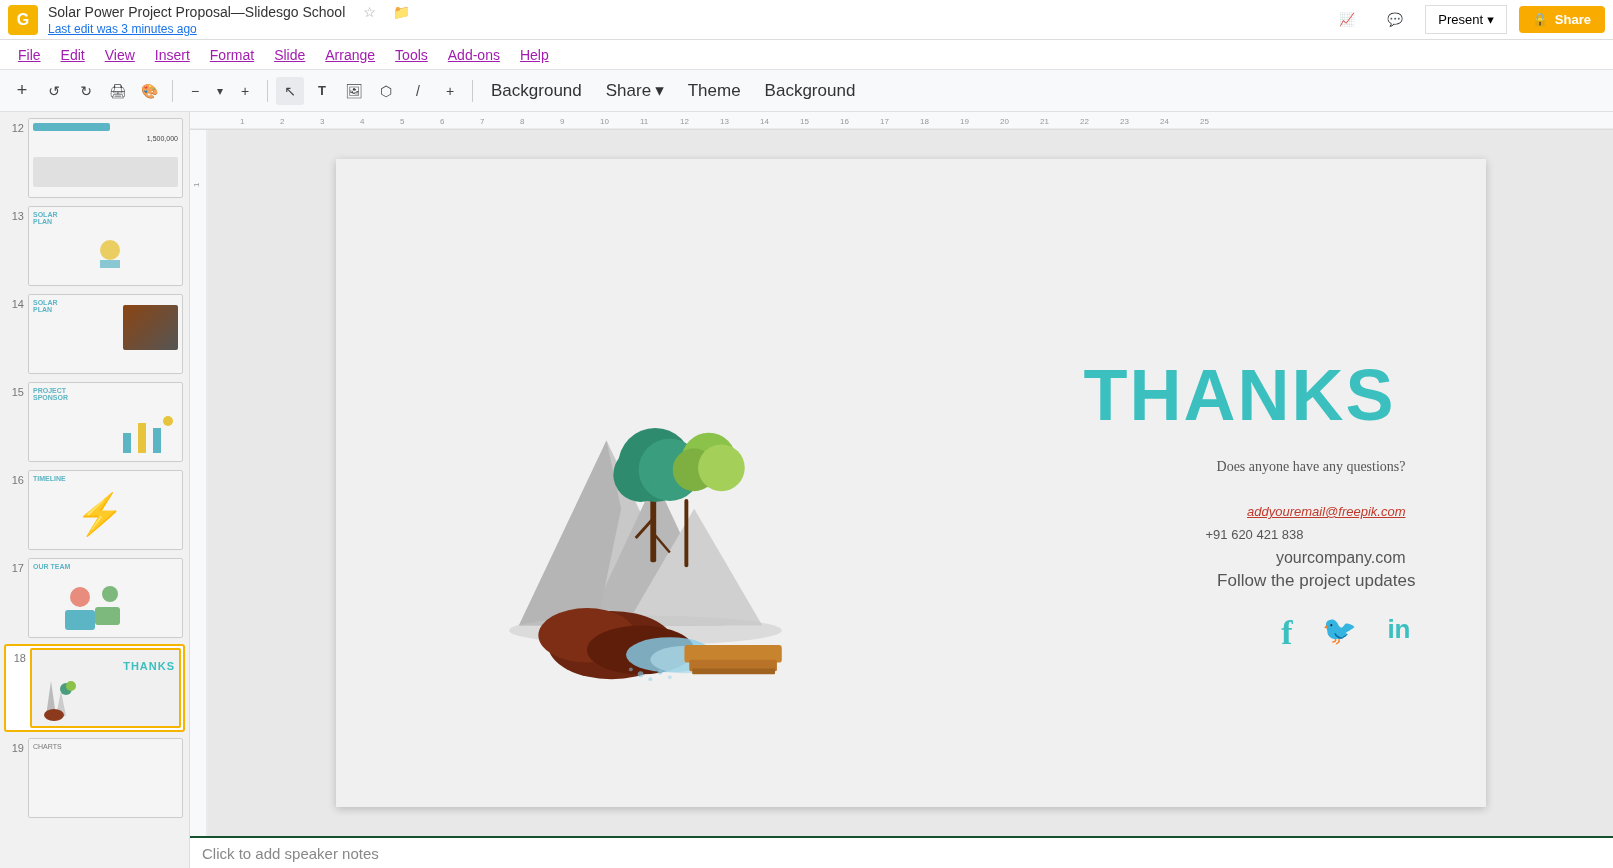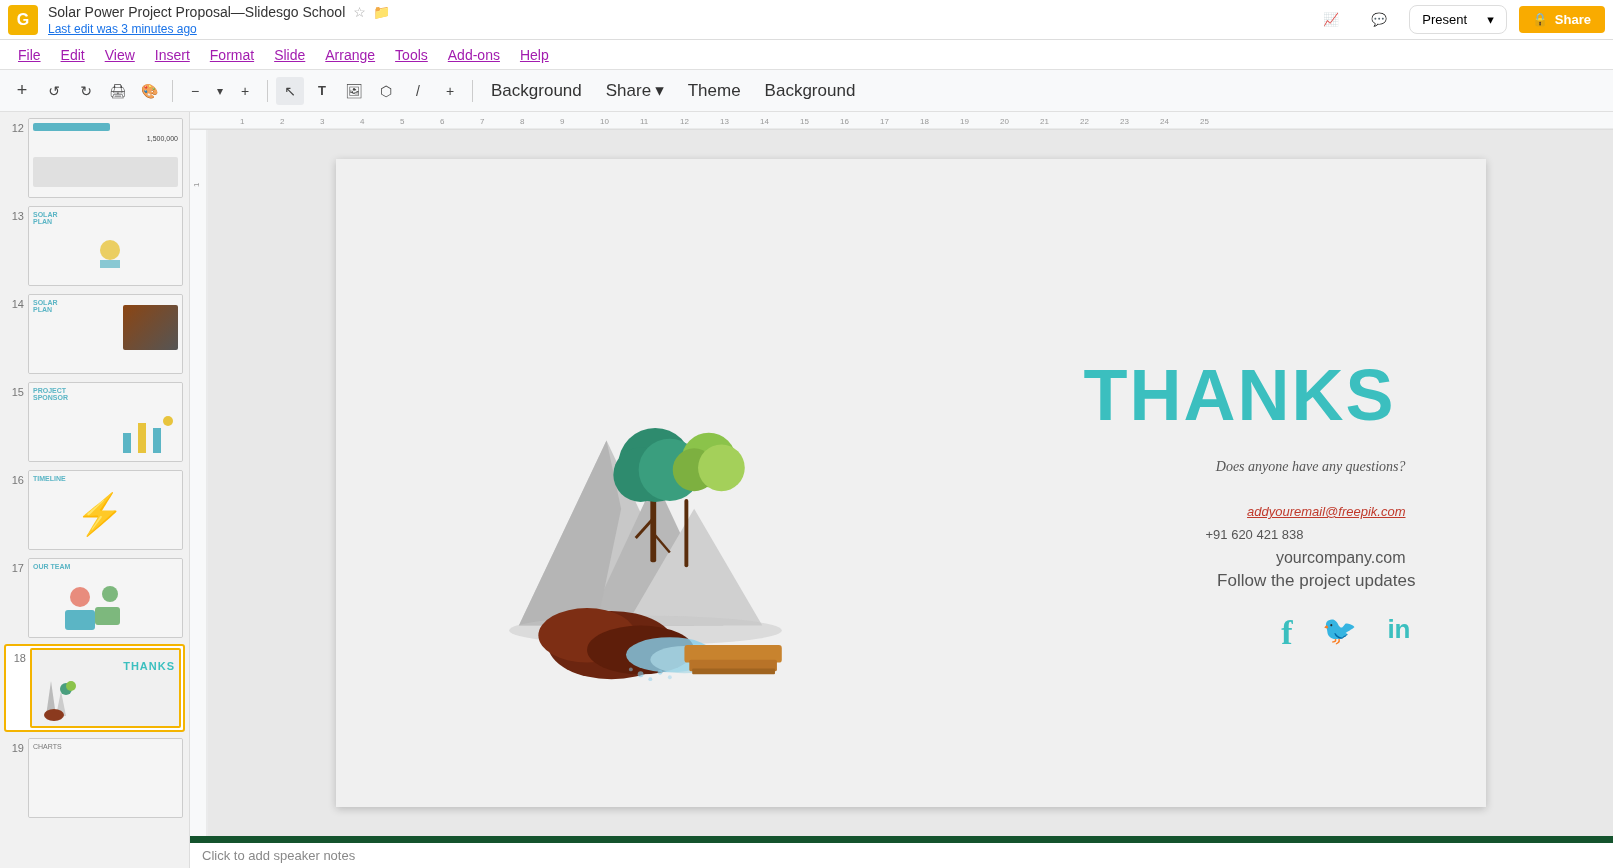--- a/index.html
+++ b/index.html
@@ -3,27 +3,27 @@
   <meta charset="utf-8">
   <style>
     * { box-sizing: border-box; margin: 0; padding: 0; }
     body { font-family: Arial, sans-serif; background: #f1f1f1; overflow: hidden; width: 1613px; height: 868px; }
 
     
     #top-bar { display: flex; align-items: center; background: #fff; border-bottom: 1px solid #ddd; height: 40px; padding: 0 8px; }
     #app-icon { width: 30px; height: 30px; background: #f4b400; border-radius: 4px; display: flex; align-items: center; justify-content: center; margin-right: 10px; flex-shrink: 0; }
     #app-icon span { color: white; font-weight: bold; font-size: 16px; }
     #title-area { flex: 1; }
-    #doc-title { font-size: 14px; color: #202124; margin-bottom: 2px; display: flex; align-items: center; gap: 8px; }
+    #doc-title { font-size: 14px; color: #202124; margin-bottom: 2px; display: flex; align-items: center; gap: 18px; }
     #doc-title span { font-size: 14px; }
     .title-icon { color: #aaa; font-size: 14px; cursor: pointer; }
     #last-edit { font-size: 12px; color: #1a73e8; text-decoration: underline; }
     #top-right { display: flex; align-items: center; gap: 12px; }
     .top-btn { display: flex; align-items: center; gap: 4px; padding: 6px 10px; border: none; background: none; cursor: pointer; font-size: 13px; color: #444; }
-    #present-btn { border: 1px solid #ddd; border-radius: 8px; padding: 6px 12px; font-size: 13px; background: #fff; cursor: pointer; display: flex; align-items: center; gap: 20px; }
+    #present-btn { border: 1px solid #ddd; border-radius: 0; padding: 6px 12px; font-size: 13px; background: #fff; cursor: pointer; display: flex; align-items: center; gap: 4px; }
     #share-btn { background: #f9ab00; color: #fff; border: none; border-radius: 4px; padding: 6px 14px; font-size: 13px; font-weight: bold; cursor: pointer; display: flex; align-items: center; gap: 6px; }
 
     
     #menu-bar { display: flex; align-items: center; background: #fff; border-bottom: 1px solid #e0e0e0; height: 30px; padding: 0 8px; }
     .menu-item { padding: 4px 10px; font-size: 14px; color: #a21caf; cursor: pointer; border-radius: 3px; text-decoration: underline; }
 
     
     #toolbar { display: flex; align-items: center; background: #f8f9fa; border-bottom: 1px solid #e0e0e0; height: 42px; padding: 0 8px; gap: 4px; }
     .tool-btn { display: flex; align-items: center; justify-content: center; width: 28px; height: 28px; border: none; background: none; cursor: pointer; border-radius: 3px; font-size: 14px; color: #444; }
     .tool-sep { width: 1px; height: 22px; background: #ccc; margin: 0 4px; }
@@ -55,21 +55,21 @@
     .slide-email { position: absolute; right: 80px; top: 345px; font-size: 13px; color: #c0392b; text-decoration: underline; font-style: italic; }
     .slide-phone { position: absolute; right: 80px; top: 368px; font-size: 13px; color: #555; }
     .slide-website { position: absolute; right: 80px; top: 390px; font-size: 16px; color: #555; }
     .slide-follow { position: absolute; right: 80px; top: 412px; font-size: 17px; color: #555; }
     .social-icons { position: absolute; right: 75px; top: 455px; display: flex; gap: 30px; }
 
     
     .illustration { position: absolute; left: 120px; top: 155px; }
 
     
-    #notes-bar { height: 32px; background: #fff; border-top: 7px solid #14532d; display: flex; align-items: center; padding: 0 12px; font-size: 13px; color: #888; }
+    #notes-bar { height: 32px; background: #fff; border-top: 2px solid #14532d; display: flex; align-items: center; padding: 0 12px; font-size: 15px; color: #888; }
 
     
     #ruler-left { width: 18px; background: #f8f9fa; border-right: 1px solid #ddd; flex-shrink: 0; }
 
     
     #mountain-svg { width: 340px; height: 370px; }
   </style>
 </head>
 <body>
 
@@ -344,21 +344,21 @@
               <circle cx="215" cy="373" r="2" fill="#87ceeb" opacity="0.4"></circle>
 
               <rect x="230" y="340" width="100" height="18" rx="3" fill="#c8832e"></rect>
               <rect x="235" y="355" width="90" height="12" rx="2" fill="#b87328"></rect>
               <rect x="238" y="364" width="85" height="6" rx="1" fill="#a06420"></rect>
             </svg>
           </div>
 
           <div class="slide-thanks-text">THANKS</div>
 
-          <div class="slide-subtitle" style="font-style:italic;">Does anyone have any questions?</div>
+          <div class="slide-subtitle" style="">Does anyone have any questions?</div>
 
           <div class="slide-email">addyouremail@freepik.com</div>
 
           <div class="slide-phone" style="width:200px;left:auto;right:80px;position:absolute;top:368px;">+91 620 421 838</div>
 
           <div class="slide-website" style="text-align:right;width:200px;position:absolute;right:80px;top:390px;">yourcompany.com</div>
 
           <div class="slide-follow" style="text-align:right;width:220px;position:absolute;right:70px;top:412px;">Follow the project updates</div>
 
           <div class="social-icons">

